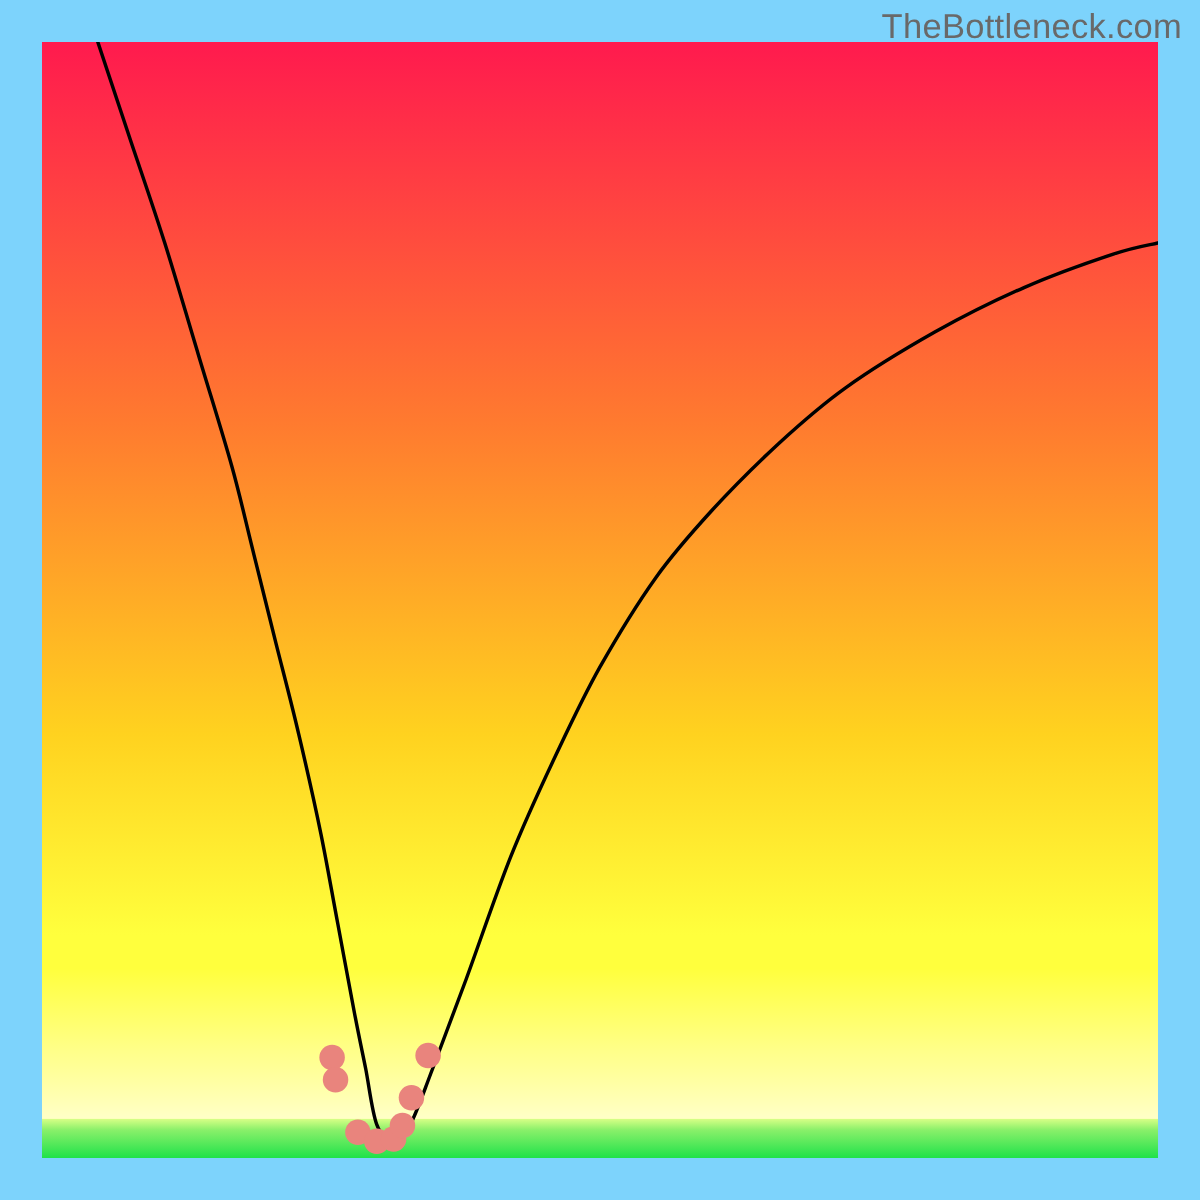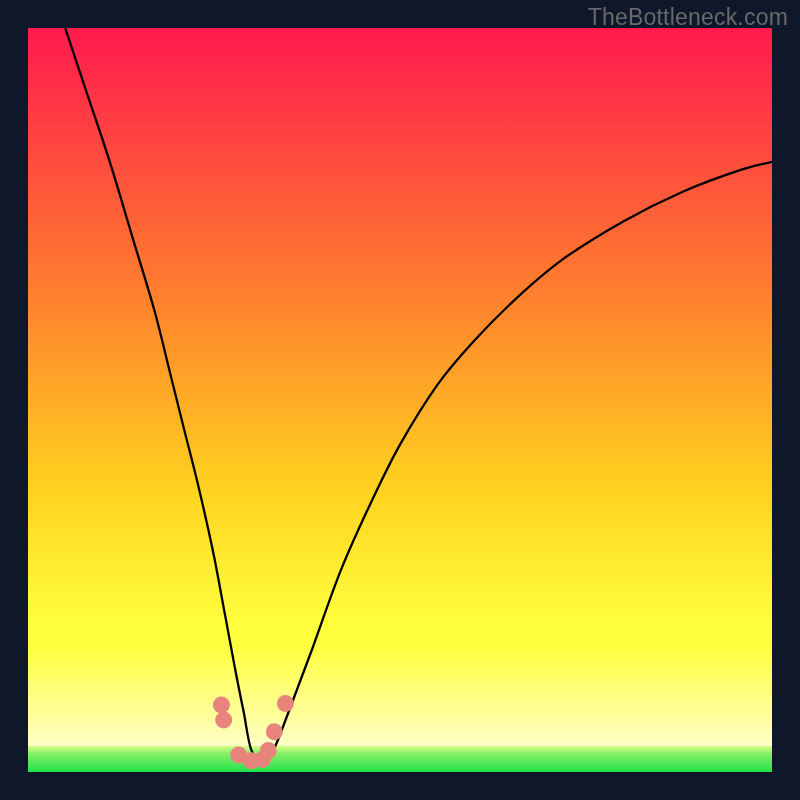--- a/index.html
+++ b/index.html
@@ -7,21 +7,21 @@
     padding: 0;
     width: 800px;
     height: 800px;
     background: #000;
     overflow: hidden;
   }
   .frame {
     position: relative;
     width: 800px;
     height: 800px;
-    background: #0f172a;
+    background: #7dd3fc;
   }
   .watermark {
     position: absolute;
     top: 4px;
     right: 12px;
     font-family: Arial, Helvetica, sans-serif;
     font-size: 23px;
     font-weight: 500;
     color: #696969;
     letter-spacing: 0.2px;

